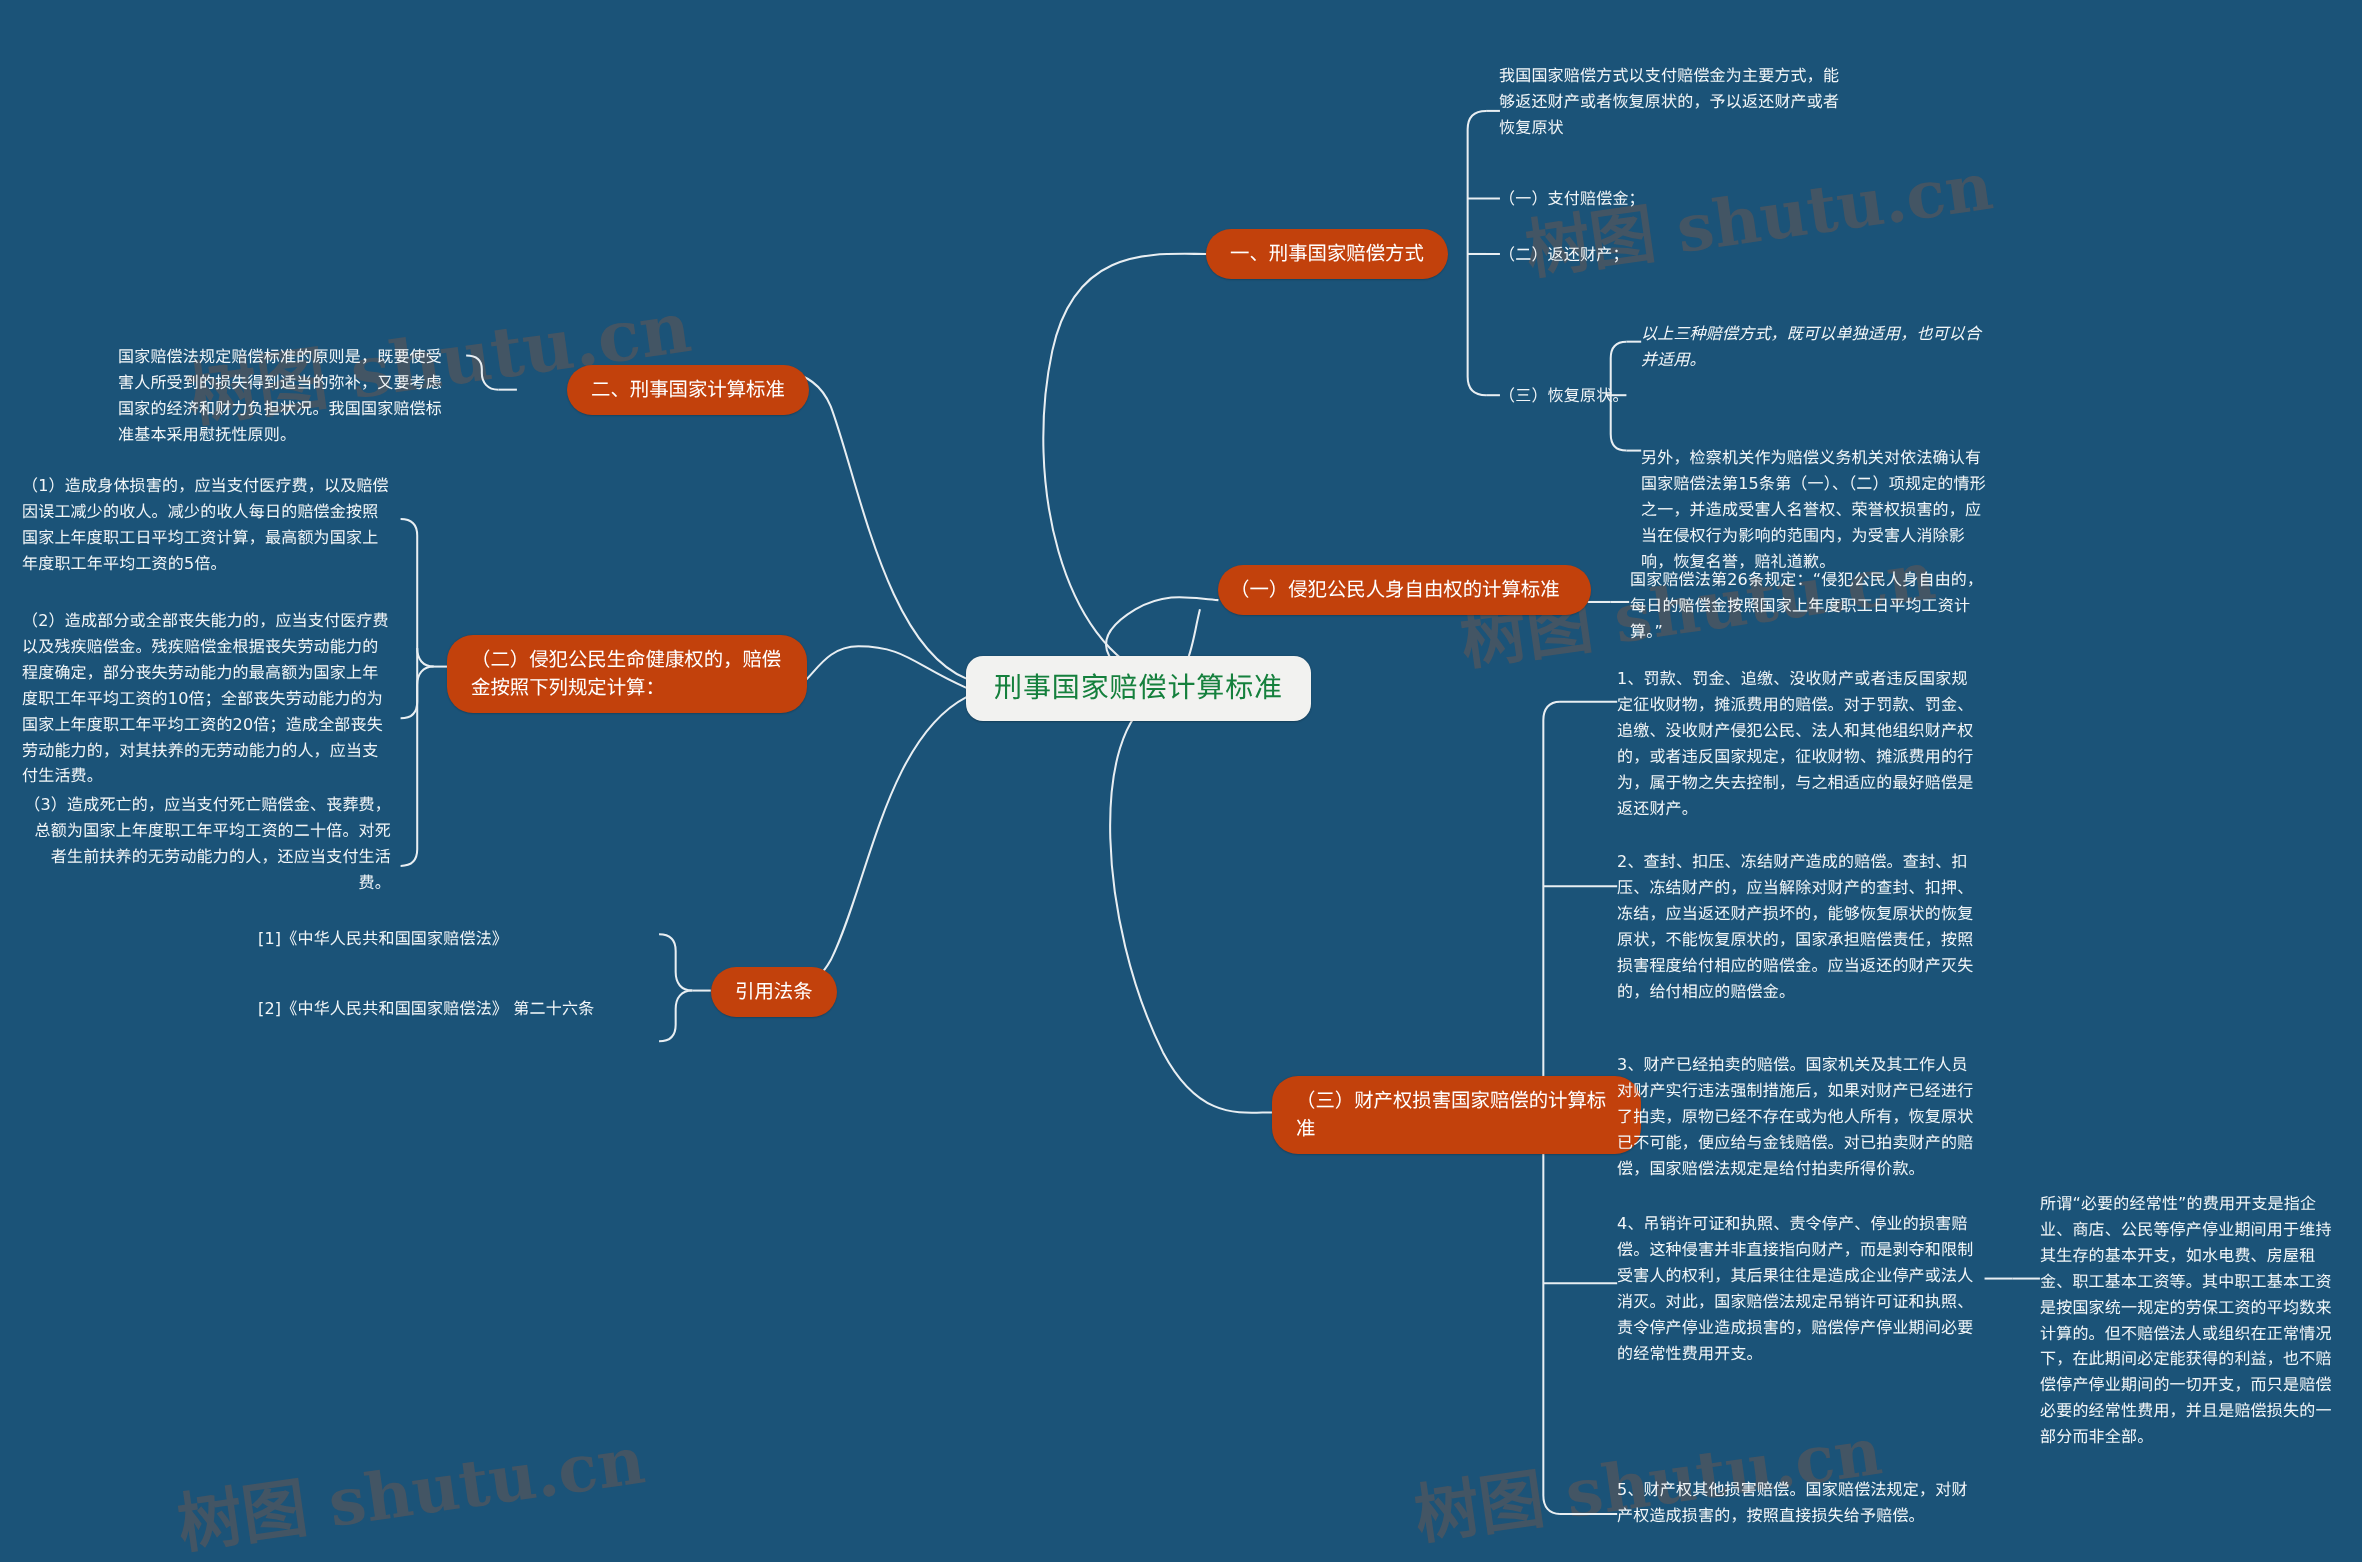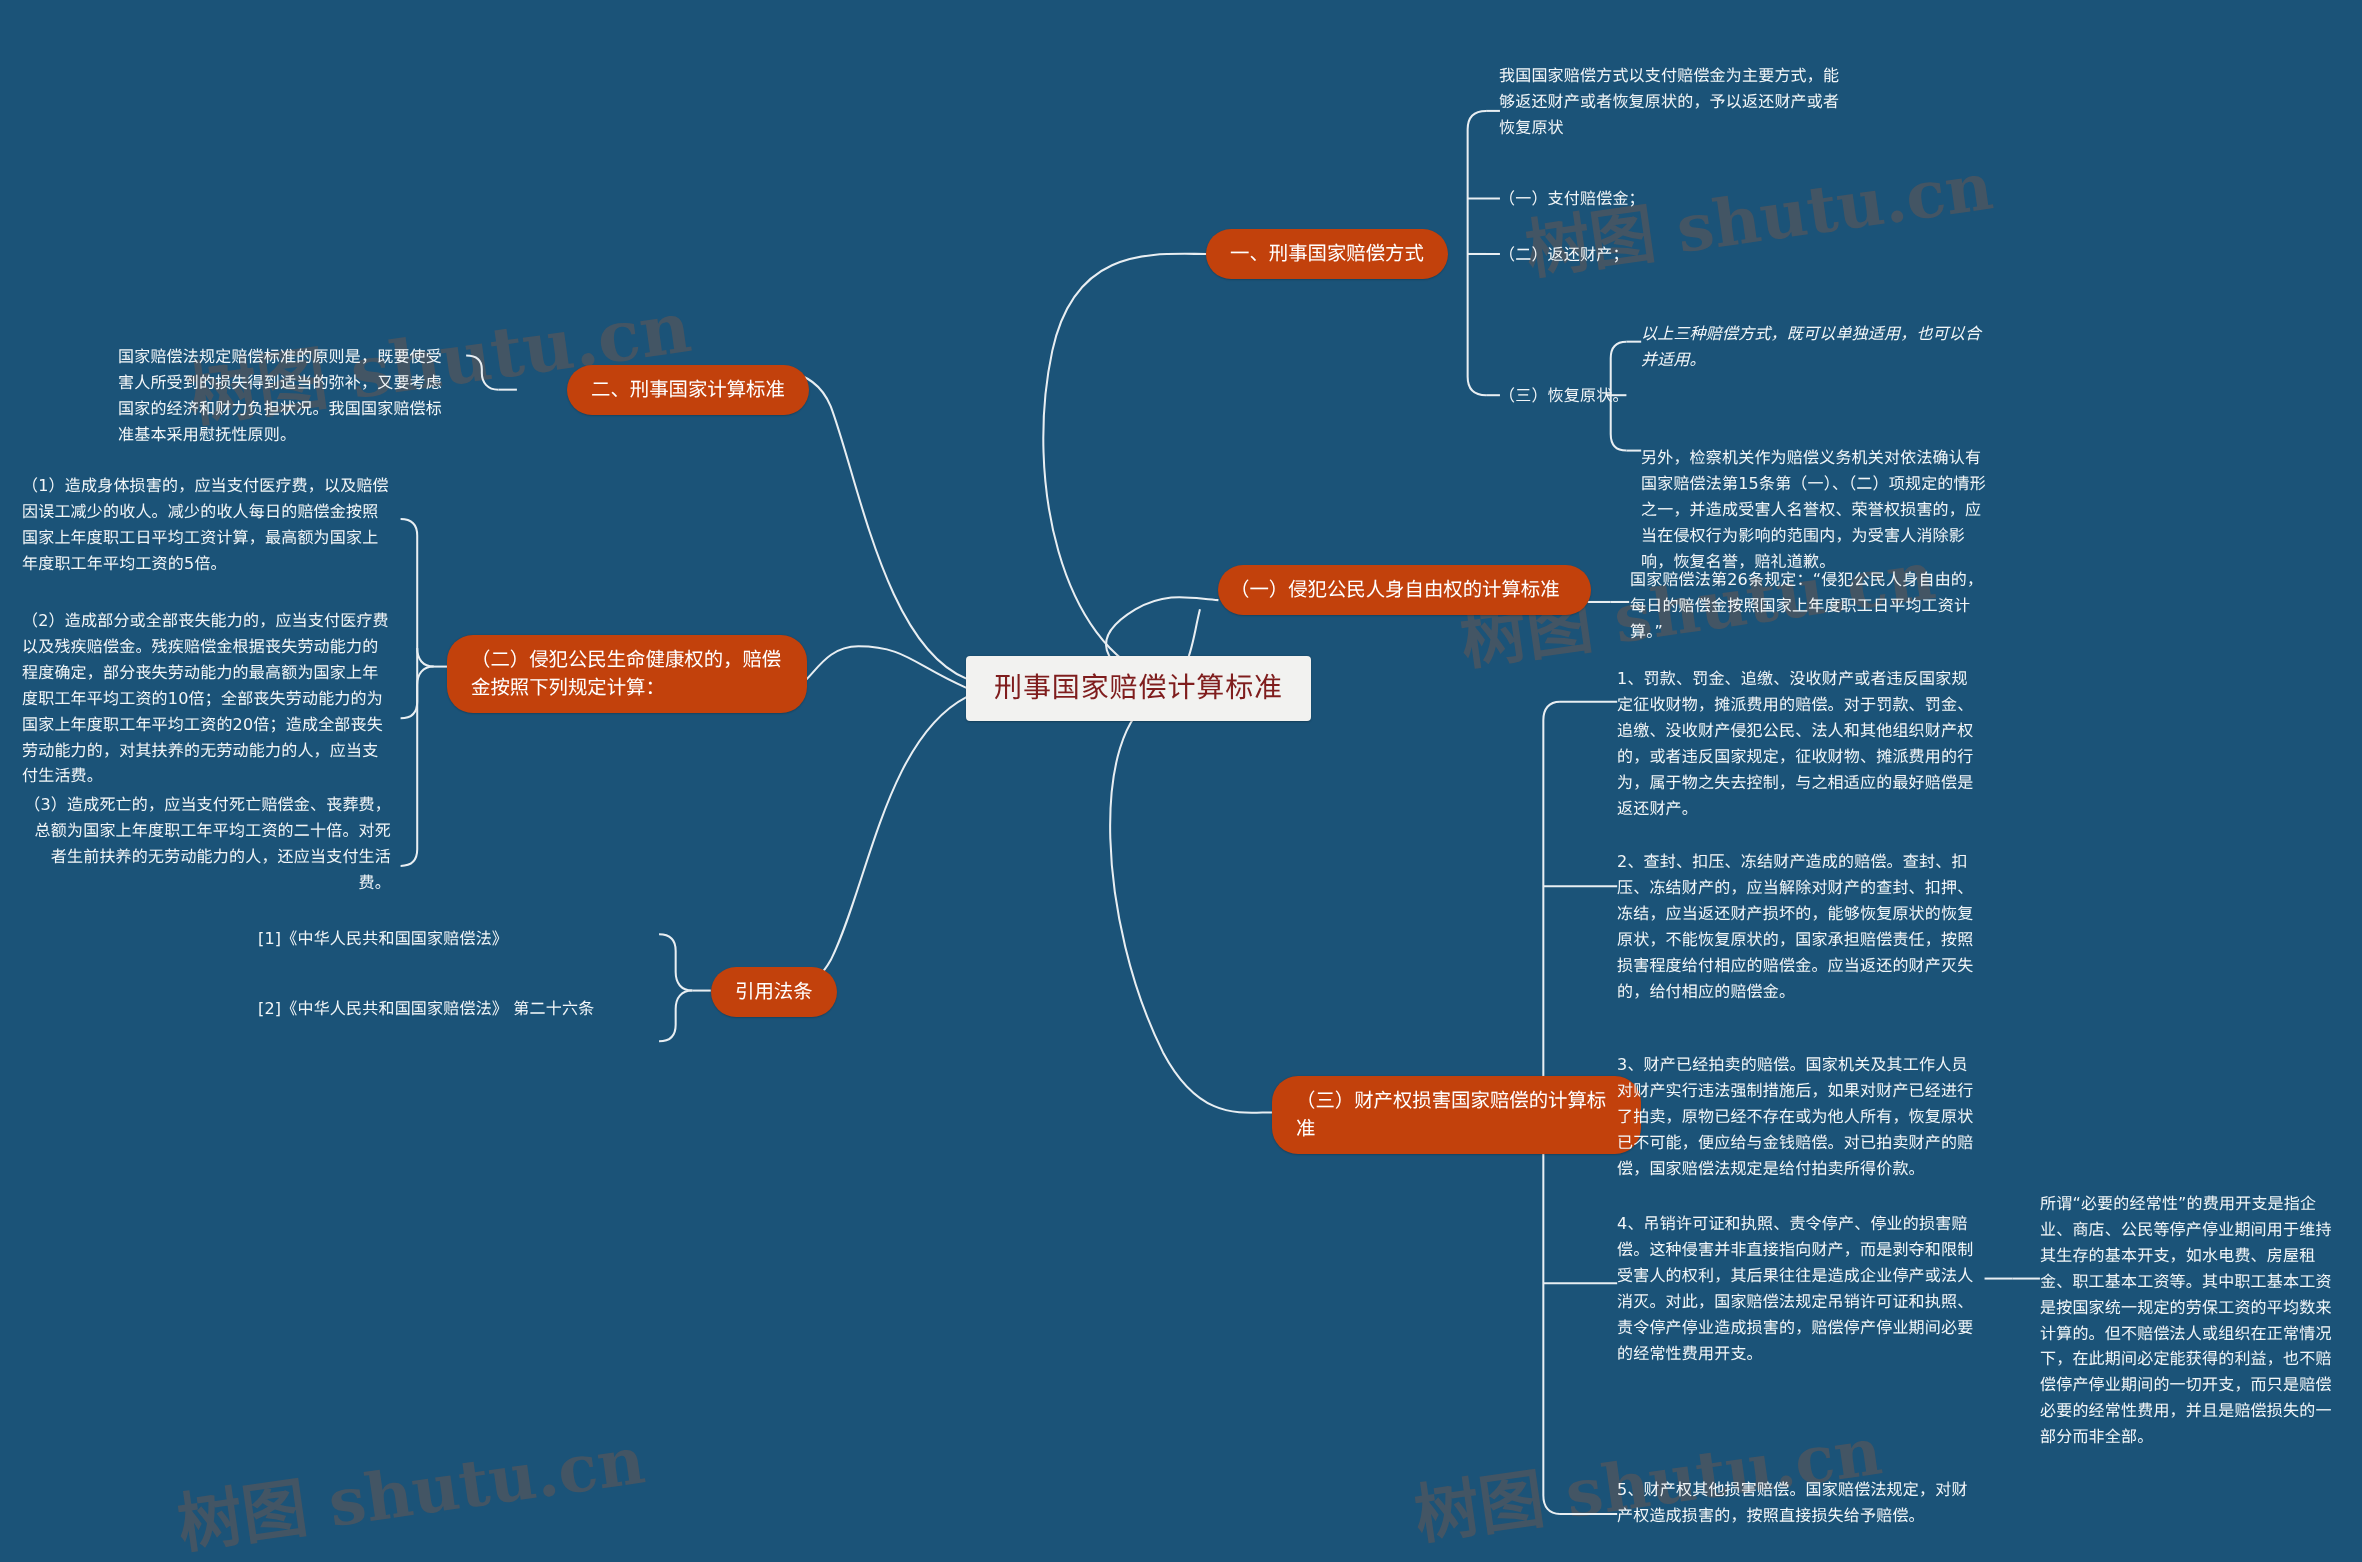--- a/index.html
+++ b/index.html
@@ -30,22 +30,22 @@
   }
   svg.links path { fill: none; stroke: #e8eef2; stroke-width: 2.2; }
 
   .node {
     position: absolute;
     box-sizing: border-box;
   }
   
   .root {
     background: #f2f2f0;
-    color: #7f1d1d;
-    border-radius: 4px;
+    color: #15803d;
+    border-radius: 17px;
     font-size: 28px;
     letter-spacing: 0.9px;
     padding: 14.8px 28px 16.6px 28px;
     white-space: nowrap;
     line-height: 1.2;
     box-shadow: 0 0.9px 1.8px rgba(0,0,0,.25);
   }
   
   .pill {
     background: #c2410c;

